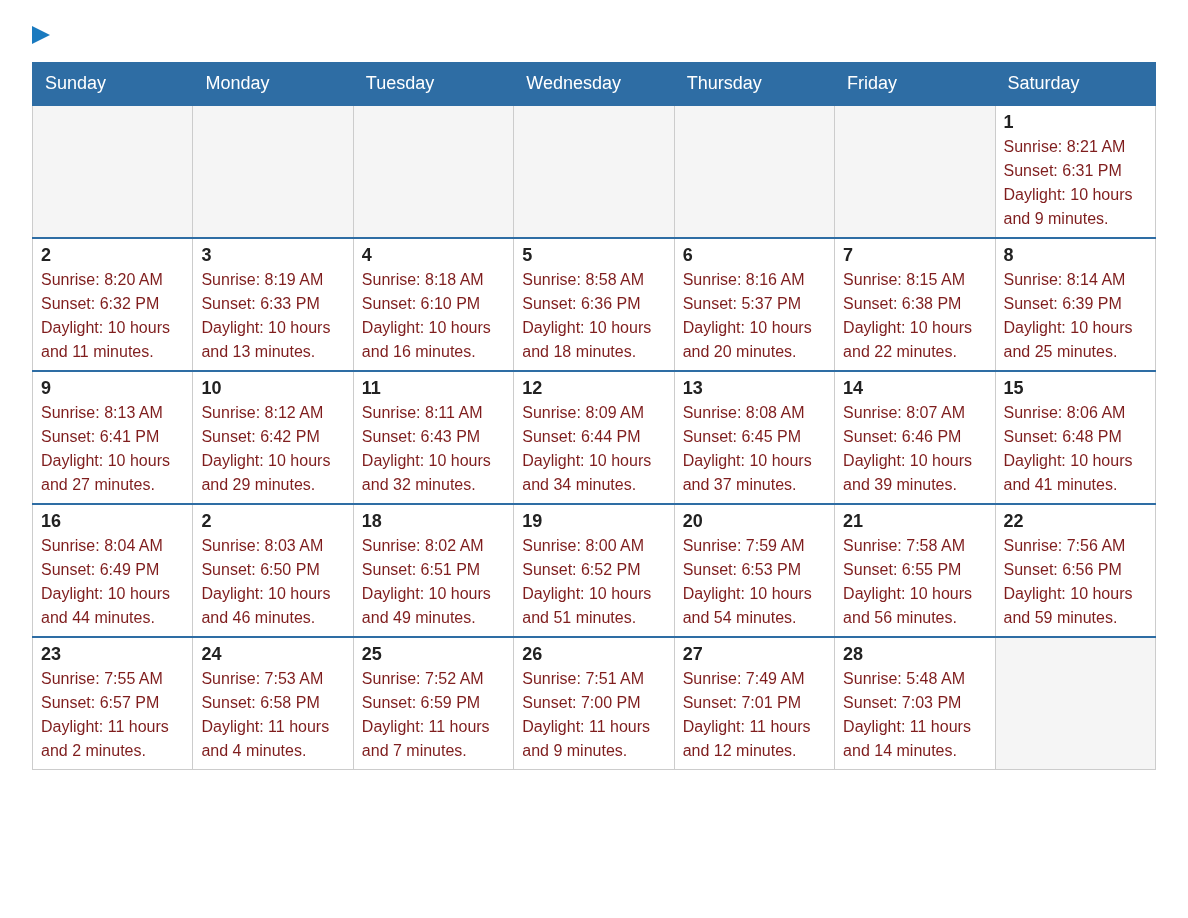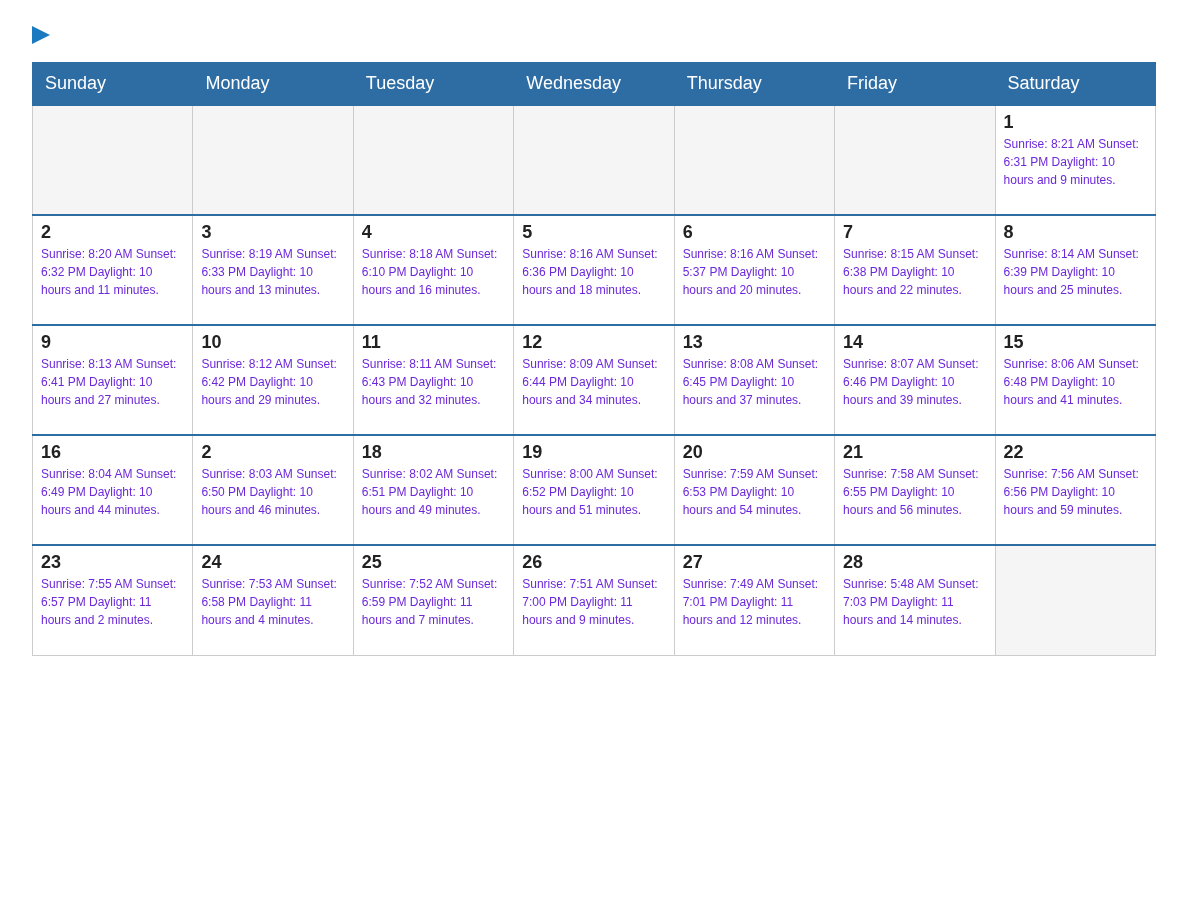--- a/index.html
+++ b/index.html
@@ -76,22 +76,22 @@
     .calendar tr.week-row td {
       border-top: 2px solid #2e6da4;
     }
     .day-number {
       font-size: 18px;
       font-weight: bold;
       color: #222;
       margin-bottom: 2px;
     }
     .day-info {
-      font-size: 12px;
-      color: #6d28d9;
+      font-size: 16px;
+      color: #7f1d1d;
       line-height: 1.5;
     }
     .shaded-cell {
       background: #f5f5f5;
     }
   </style>
 </head>
 <body>
 
 <div class="header-row">
@@ -155,21 +155,21 @@
 Daylight: 10 hours and 13 minutes.</div>
         </td>
         <td>
           <div class="day-number">4</div>
           <div class="day-info">Sunrise: 8:18 AM
 Sunset: 6:10 PM
 Daylight: 10 hours and 16 minutes.</div>
         </td>
         <td>
           <div class="day-number">5</div>
-          <div class="day-info">Sunrise: 8:16 AM
+          <div class="day-info">Sunrise: 8:58 AM
 Sunset: 6:36 PM
 Daylight: 10 hours and 18 minutes.</div>
         </td>
         <td>
           <div class="day-number">6</div>
           <div class="day-info">Sunrise: 8:16 AM
 Sunset: 5:37 PM
 Daylight: 10 hours and 20 minutes.</div>
         </td>
         <td>

